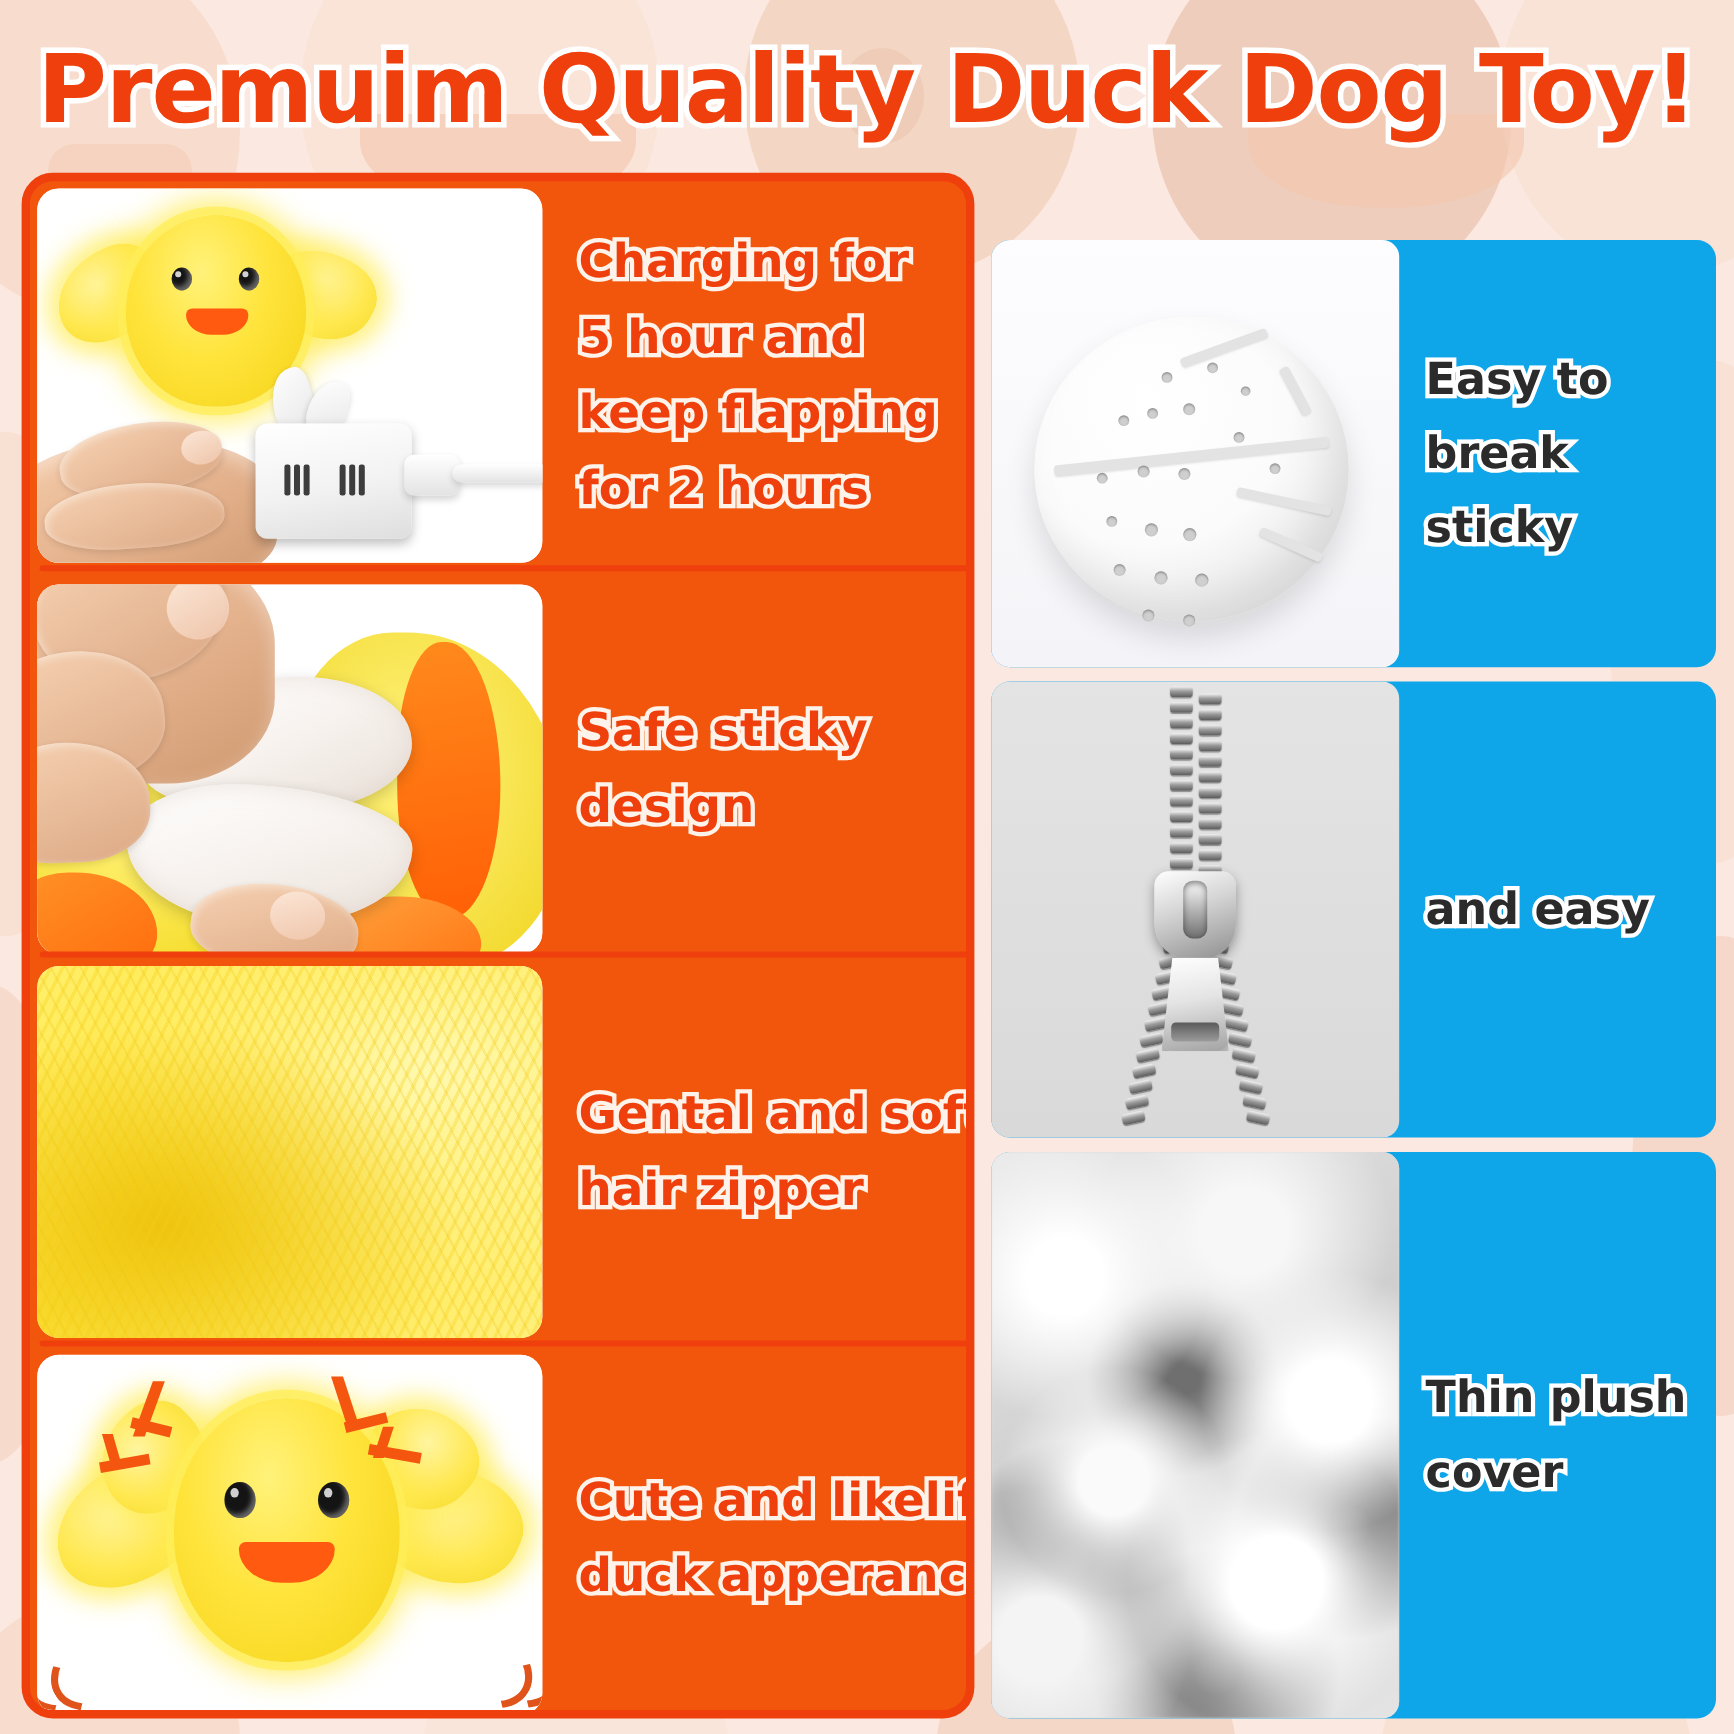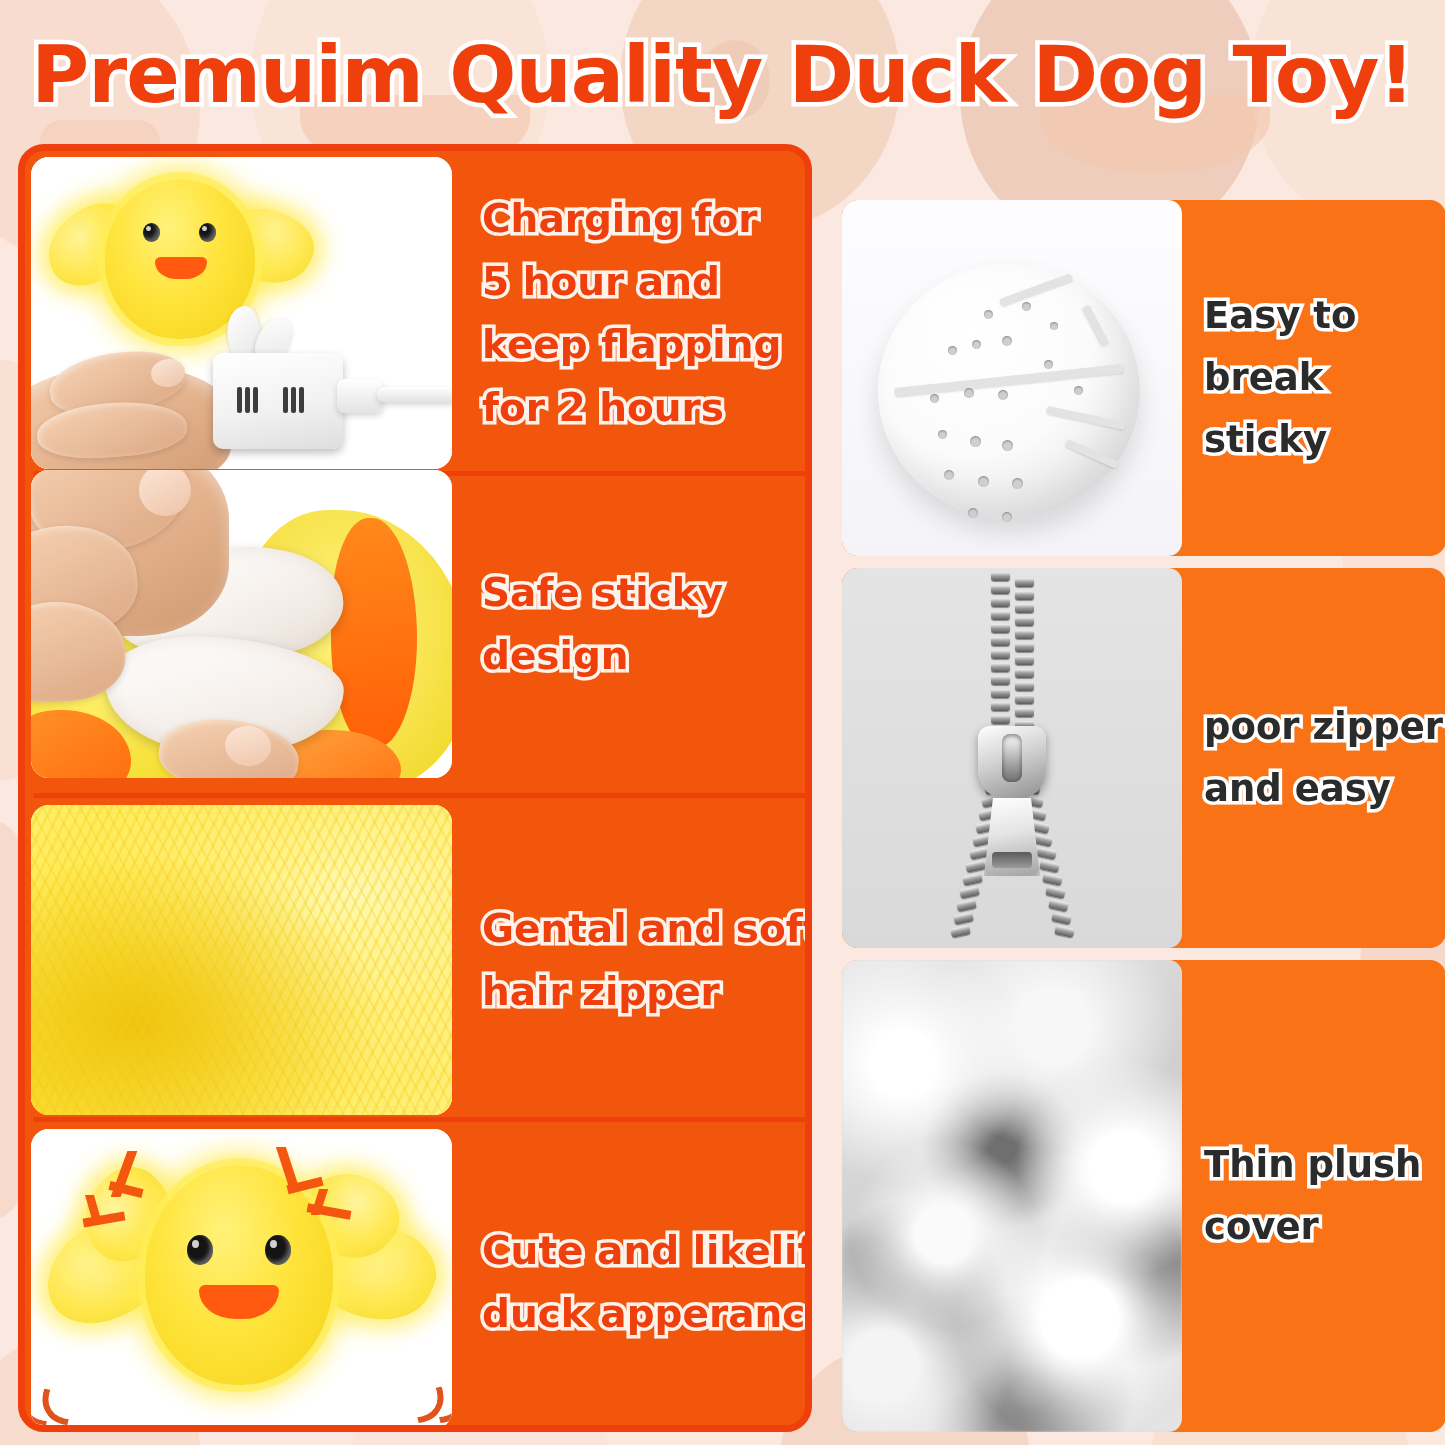--- a/index.html
+++ b/index.html
@@ -56,22 +56,22 @@
     font-weight:bold;font-size:39px;line-height:1.62;
     color:#ef3f0c;
     -webkit-text-stroke:7px #fdf3ea;
     paint-order:stroke fill;
     white-space:nowrap;
   }
   .divider{position:absolute;left:8px;width:778px;height:5px;background:#ef3f0c;border-radius:3px;}
 
   
   #right-col{position:absolute;left:826px;top:8px;width:604px;height:1288px;}
-  .r-row{position:absolute;left:16px;width:604px;display:flex;align-items:stretch;
-    background:#f97316;border-radius:16px;overflow:hidden;}
+  .r-row{position:absolute;left:0;width:604px;display:flex;align-items:stretch;
+    background:#0ea5e9;border-radius:16px;overflow:hidden;}
   .r-row .photo{width:340px;flex:none;position:relative;overflow:hidden;border-radius:14px;}
   .r-row .caption{flex:1;display:flex;flex-direction:column;justify-content:center;padding:0 6px 0 22px;}
   .r-cap-line{
     font-family:"DejaVu Sans", sans-serif;
     font-weight:bold;font-size:37px;line-height:1.68;
     color:#2b2b2b;
     -webkit-text-stroke:7px #ffffff;
     paint-order:stroke fill;
     white-space:nowrap;
   }
@@ -221,21 +221,21 @@
       </div>
       <div class="caption">
         <div class="cap-line">Charging for</div>
         <div class="cap-line">5 hour and</div>
         <div class="cap-line">keep flapping</div>
         <div class="cap-line">for 2 hours</div>
       </div>
     </div>
     <div class="divider" style="top:320px;"></div>
 
-    <div class="l-row" style="top:313px;height:320px;">
+    <div class="l-row" style="top:330px;height:320px;">
       <div class="photo" style="height:308px;">
         <div class="ph" style="background:#fff;">
           <div class="plushpatch" style="left:-10px;top:150px;width:200px;height:170px;background:radial-gradient(ellipse at 40% 40%,#fff06e,#f2d71a);"></div>
           <div class="plushpatch" style="left:210px;top:40px;width:230px;height:280px;background:radial-gradient(ellipse at 45% 40%,#fff37f,#f0d41c);"></div>
           <div class="plushpatch" style="left:300px;top:48px;width:86px;height:230px;background:linear-gradient(170deg,#ff8a1c,#ff5f06);border-radius:45% 55% 50% 50%;"></div>
           <div class="plushpatch" style="left:-20px;top:240px;width:120px;height:90px;background:linear-gradient(150deg,#ff9327,#ff6a0c);"></div>
           <div class="plushpatch" style="left:250px;top:260px;width:120px;height:70px;background:linear-gradient(150deg,#ffa23c,#ff7312);"></div>
 
           <div class="flap" style="left:86px;top:78px;width:226px;height:112px;border-radius:52% 48% 38% 60%/62% 55% 45% 40%;transform:rotate(-5deg);"></div>
           <div class="flap" style="left:74px;top:168px;width:238px;height:116px;border-radius:44% 56% 54% 46%/46% 40% 62% 58%;transform:rotate(4deg);"></div>
@@ -401,21 +401,20 @@
             <div class="ztooth" style="left: 210px; top: 346px; transform: rotate(12deg);"></div>
             <div class="ztooth" style="left: 108.9px; top: 359px; transform: rotate(-12deg);"></div>
             <div class="ztooth" style="left: 213.1px; top: 359px; transform: rotate(12deg);"></div>
             <div class="zslider" style="left: 136px; top: 158px; width: 68px; height: 74px; border-radius: 12px 12px 30px 30px;"></div>
             <div style="position: absolute; left: 160px; top: 166px; width: 20px; height: 48px; border-radius: 8px; background: linear-gradient(rgb(253, 253, 253), rgb(111, 111, 111)); box-shadow: rgba(0, 0, 0, 0.5) 0px 2px 5px inset;"></div>
             <div class="zpull" style="left: 142px; top: 230px; width: 56px; height: 78px; border-radius: 6px 6px 10px 10px; clip-path: polygon(16% 0px, 84% 0px, 100% 100%, 0px 100%);"></div>
             <div style="position: absolute; left: 150px; top: 284px; width: 40px; height: 16px; border-radius: 4px; background: linear-gradient(rgb(90, 90, 90), rgb(155, 155, 155));"></div>
           </div>
       </div>
       <div class="caption">
-        <div class="r-cap-line">poor zipper</div>
         <div class="r-cap-line">and easy</div>
       </div>
     </div>
 
     <div class="r-row" style="top:816px;height:472px;">
       <div class="photo" style="background:#dcdcdc;">
         <div class="ph">
             <div class="greyfur"></div>
           </div>
       </div>

